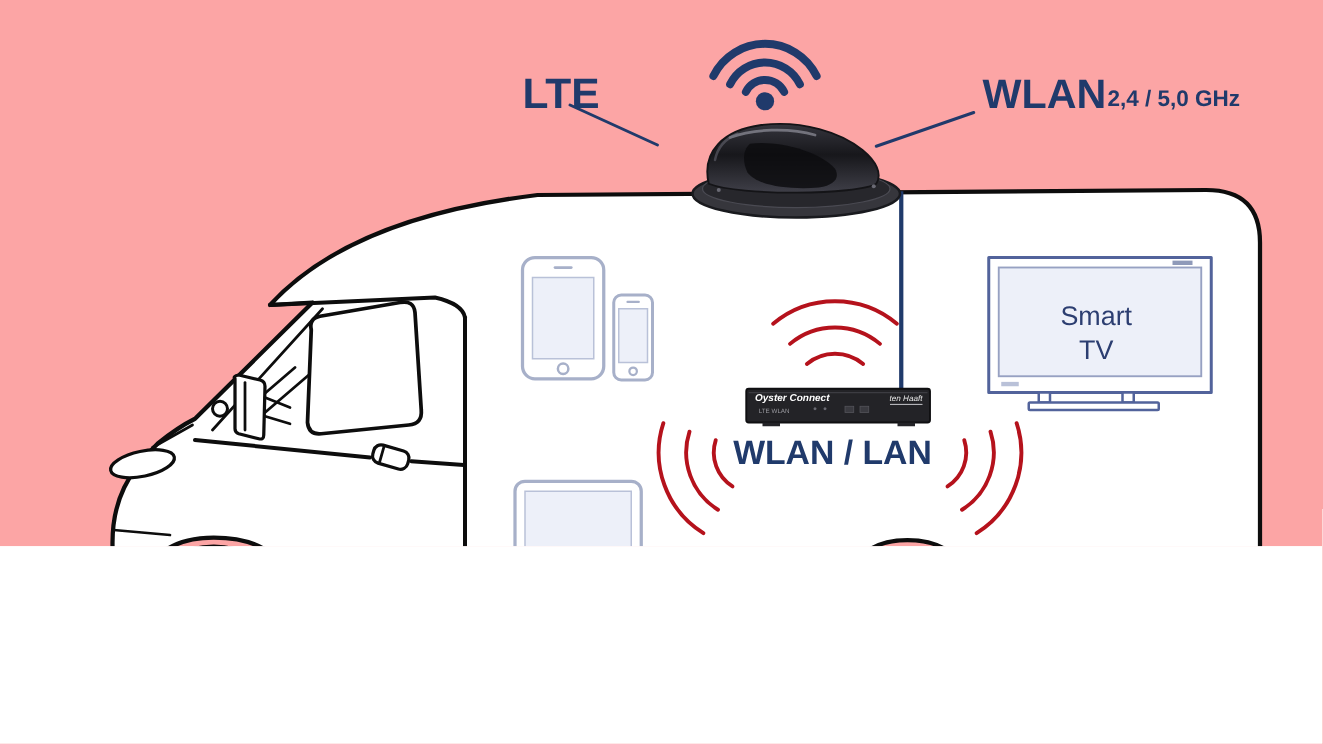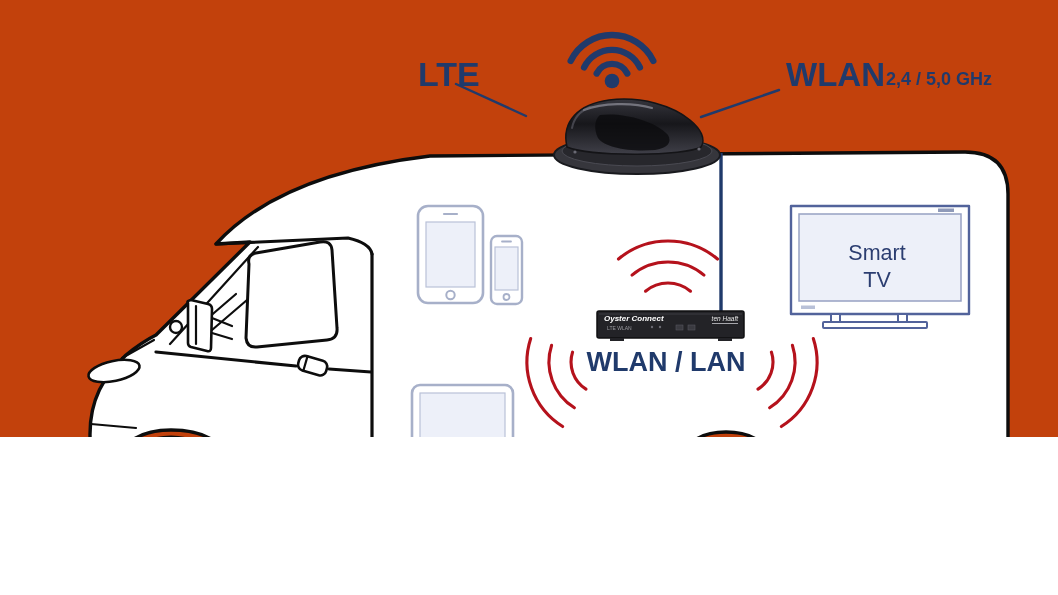--- a/index.html
+++ b/index.html
@@ -1,16 +1,16 @@
 <!DOCTYPE html>
 <html style="--navy: #203a6b; --red: #b5121c; --outline: #0d0d0d; --device-line: #a7b0c9; --screen-fill: #edf0f9; --tv-frame: #52639b; --router-body: #232327;"><head>
 <meta charset="utf-8">
 <style>
   html,body{margin:0;padding:0;background:#fff;}
-  #stage{position:relative;width:1058px;height:437px;background:#c2410c;overflow:hidden;
+  #stage{position:relative;width:1058px;height:437px;background:#fca5a5;overflow:hidden;
          font-family:"Liberation Sans", sans-serif;}
   svg{display:block}
   svg text{font-family:"Liberation Sans", sans-serif;}
   .ink{stroke:var(--outline);fill:none;stroke-width:3.2;stroke-linecap:round;stroke-linejoin:round}
   .ink-fill{fill:#fff;stroke:var(--outline);stroke-width:3.4;stroke-linejoin:round}
   .thin{stroke-width:2.2}
   .navy-line{stroke:var(--navy);stroke-width:2.4;fill:none;stroke-linecap:round}
   .cable{stroke:var(--navy);stroke-width:3.4;fill:none}
   .wifi{stroke:var(--navy);stroke-width:6.4;fill:none;stroke-linecap:round}
   .red-arc{stroke:var(--red);stroke-width:3.1;fill:none;stroke-linecap:round}

